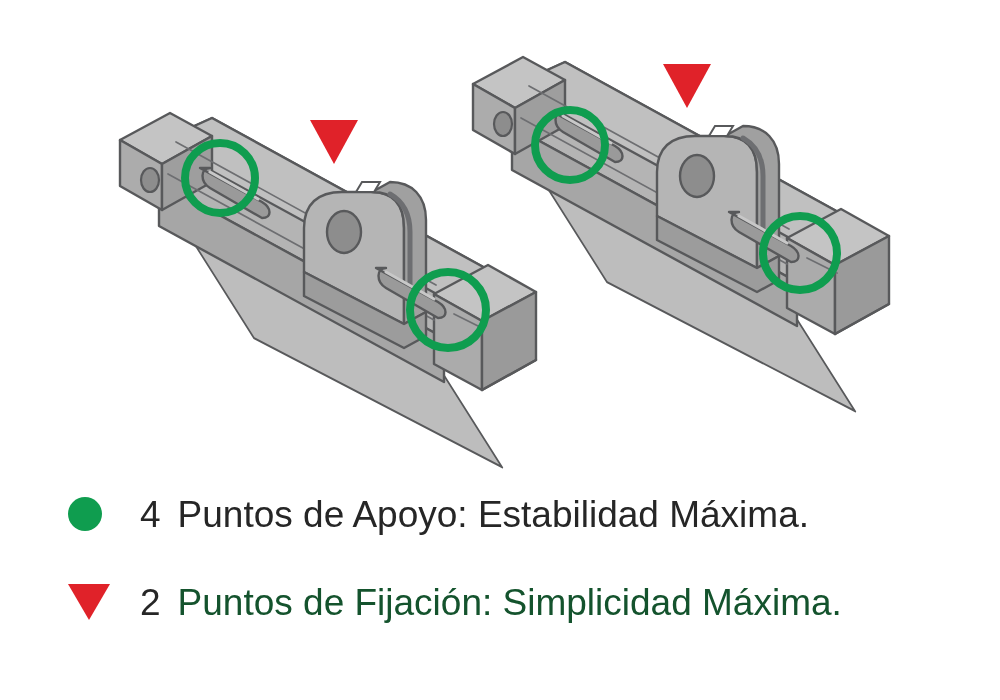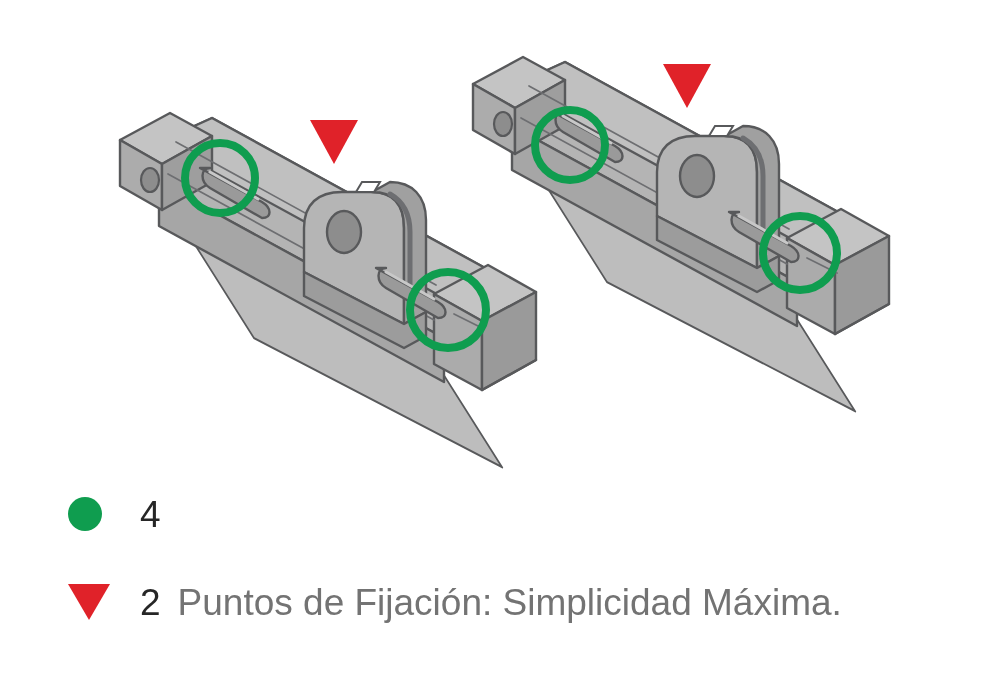--- a/index.html
+++ b/index.html
@@ -186,24 +186,25 @@
     </g>
   </svg>
 
   <div class="legend">
 
     <div class="legend-row row-1">
       <span class="marker-slot">
         <span class="dot-marker" style="background:#0f9d4f"></span>
       </span>
       <span class="legend-count" style="color: rgb(38, 38, 38);">4</span>
+      <span class="legend-text" style="color: rgb(38, 38, 38);">Puntos de Apoyo: Estabilidad Máxima.</span>
     </div>
 
     <div class="legend-row row-2">
       <span class="marker-slot">
         <span class="tri-marker" style="border-top-color:#e02229"></span>
       </span>
       <span class="legend-count" style="color: rgb(38, 38, 38);">2</span>
-      <span class="legend-text" style="color: #737373;">Puntos de Fijación: Simplicidad Máxima.</span>
+      <span class="legend-text" style="color: #14532d;">Puntos de Fijación: Simplicidad Máxima.</span>
     </div>
 
   </div>
 </div>
 
 </body></html>

